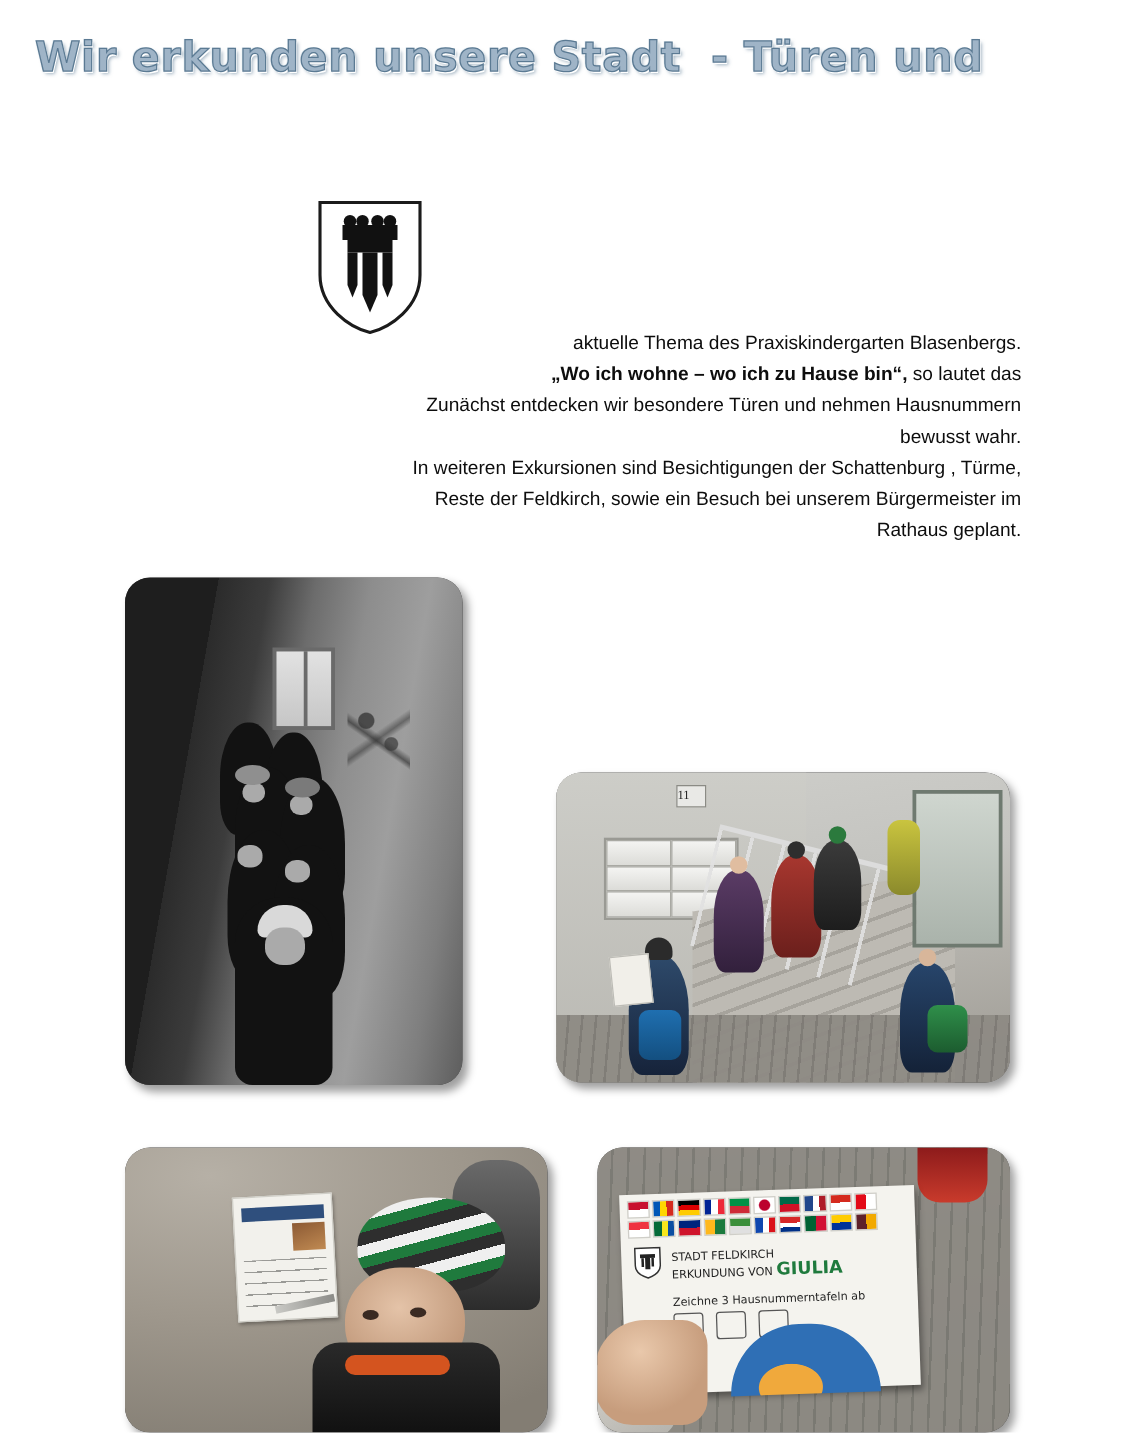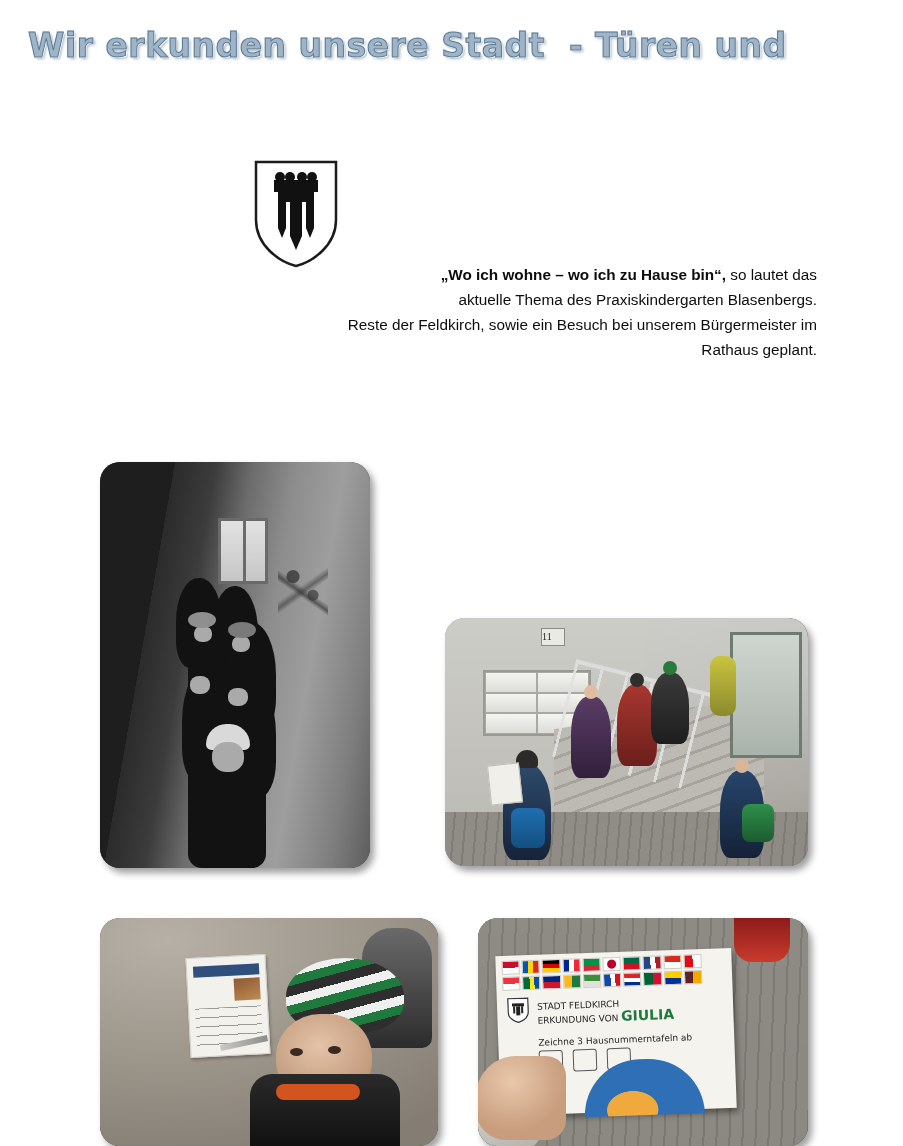--- a/index.html
+++ b/index.html
@@ -339,24 +339,26 @@
       <rect x="26" y="44" width="8" height="26"></rect>
       <rect x="54" y="44" width="8" height="26"></rect>
       <polygon points="26,70 34,70 30,80"></polygon>
       <polygon points="54,70 62,70 58,80"></polygon>
       <polygon points="38,78 50,78 44,92"></polygon>
     </g>
   </svg>
 </div>
 
 <div class="intro">
+  <p>aktuelle Thema des Praxiskindergarten Blasenbergs.</p>
   <p>
     <span class="lead">„Wo ich wohne – wo ich zu Hause bin“,</span><span> so lautet das</span>
   </p>
-  <p>aktuelle Thema des Praxiskindergarten Blasenbergs.</p>
+  <p>Zunächst entdecken wir besondere Türen und nehmen Hausnummern bewusst wahr.</p>
+  <p>In weiteren Exkursionen sind Besichtigungen der Schattenburg , Türme,</p>
   <p>Reste der Feldkirch, sowie ein Besuch bei unserem Bürgermeister im Rathaus geplant.</p>
 </div>
 
 <div class="photo" id="photo-alley">
   <div class="inner">
     <div class="window"></div>
     <div class="graffiti"></div>
     <div class="kids">
 
       <div class="kid" style="left:18px; top:10px; width:46px; height:90px;"></div>

